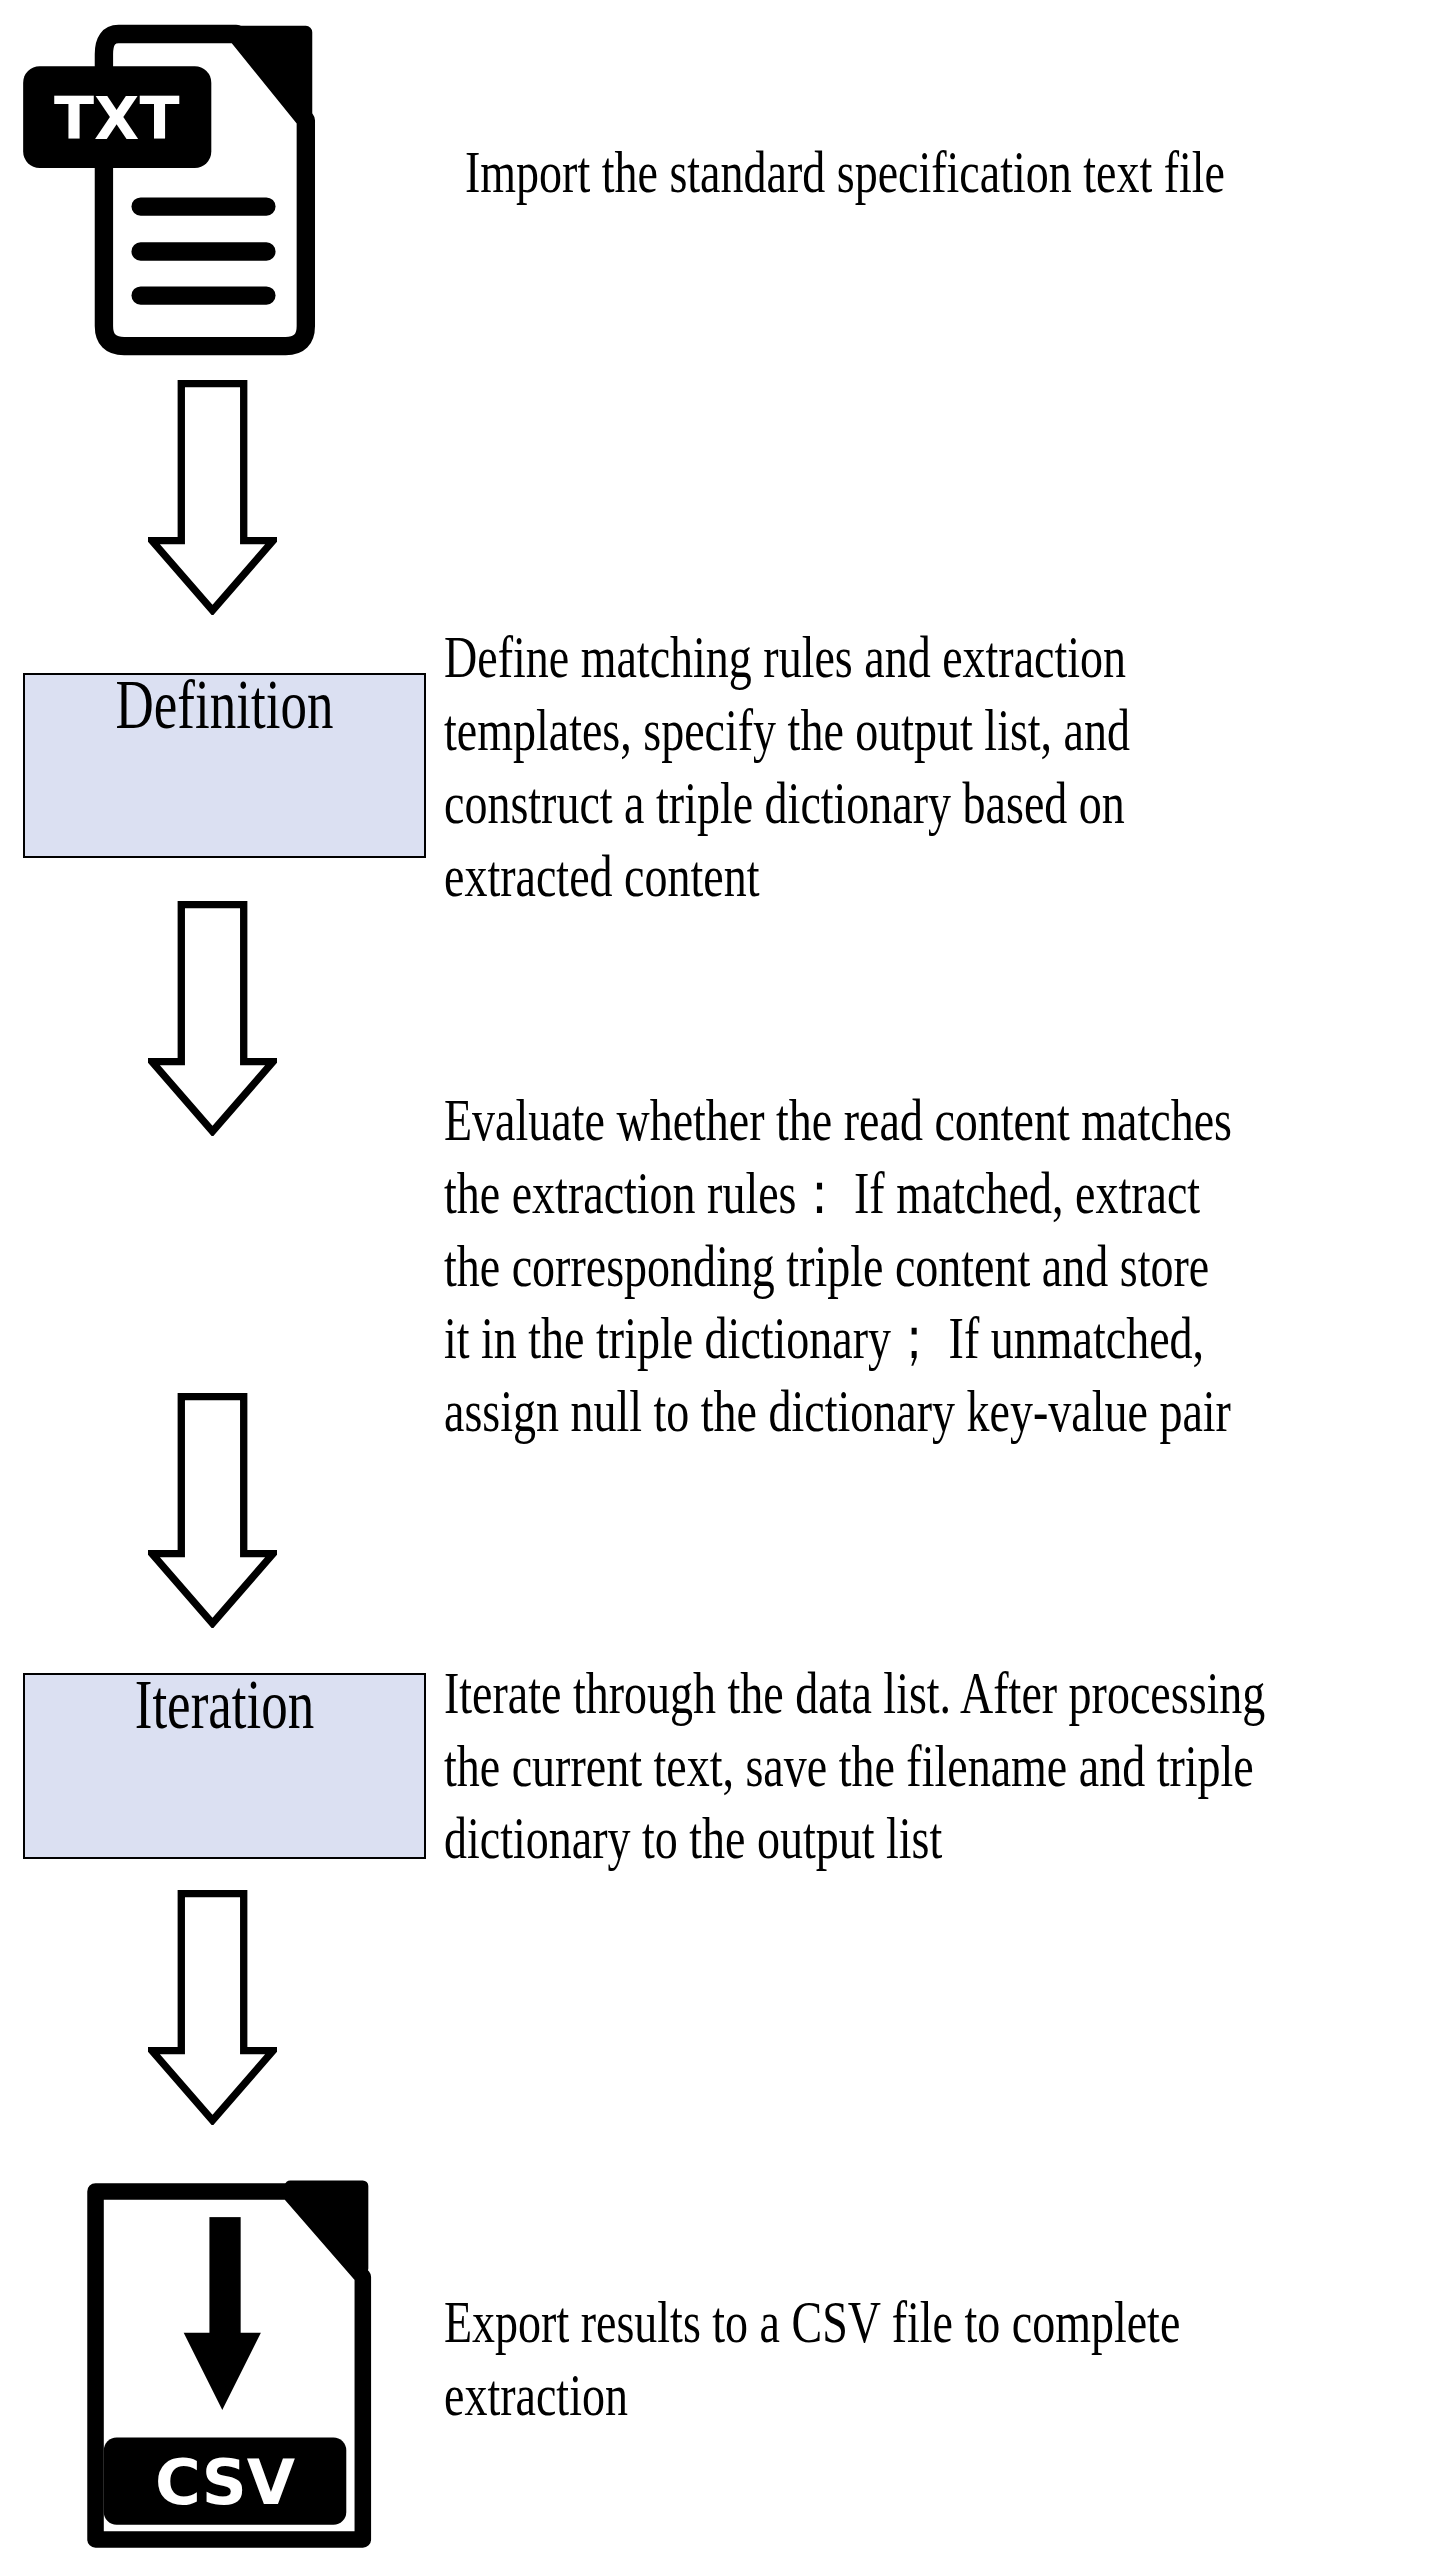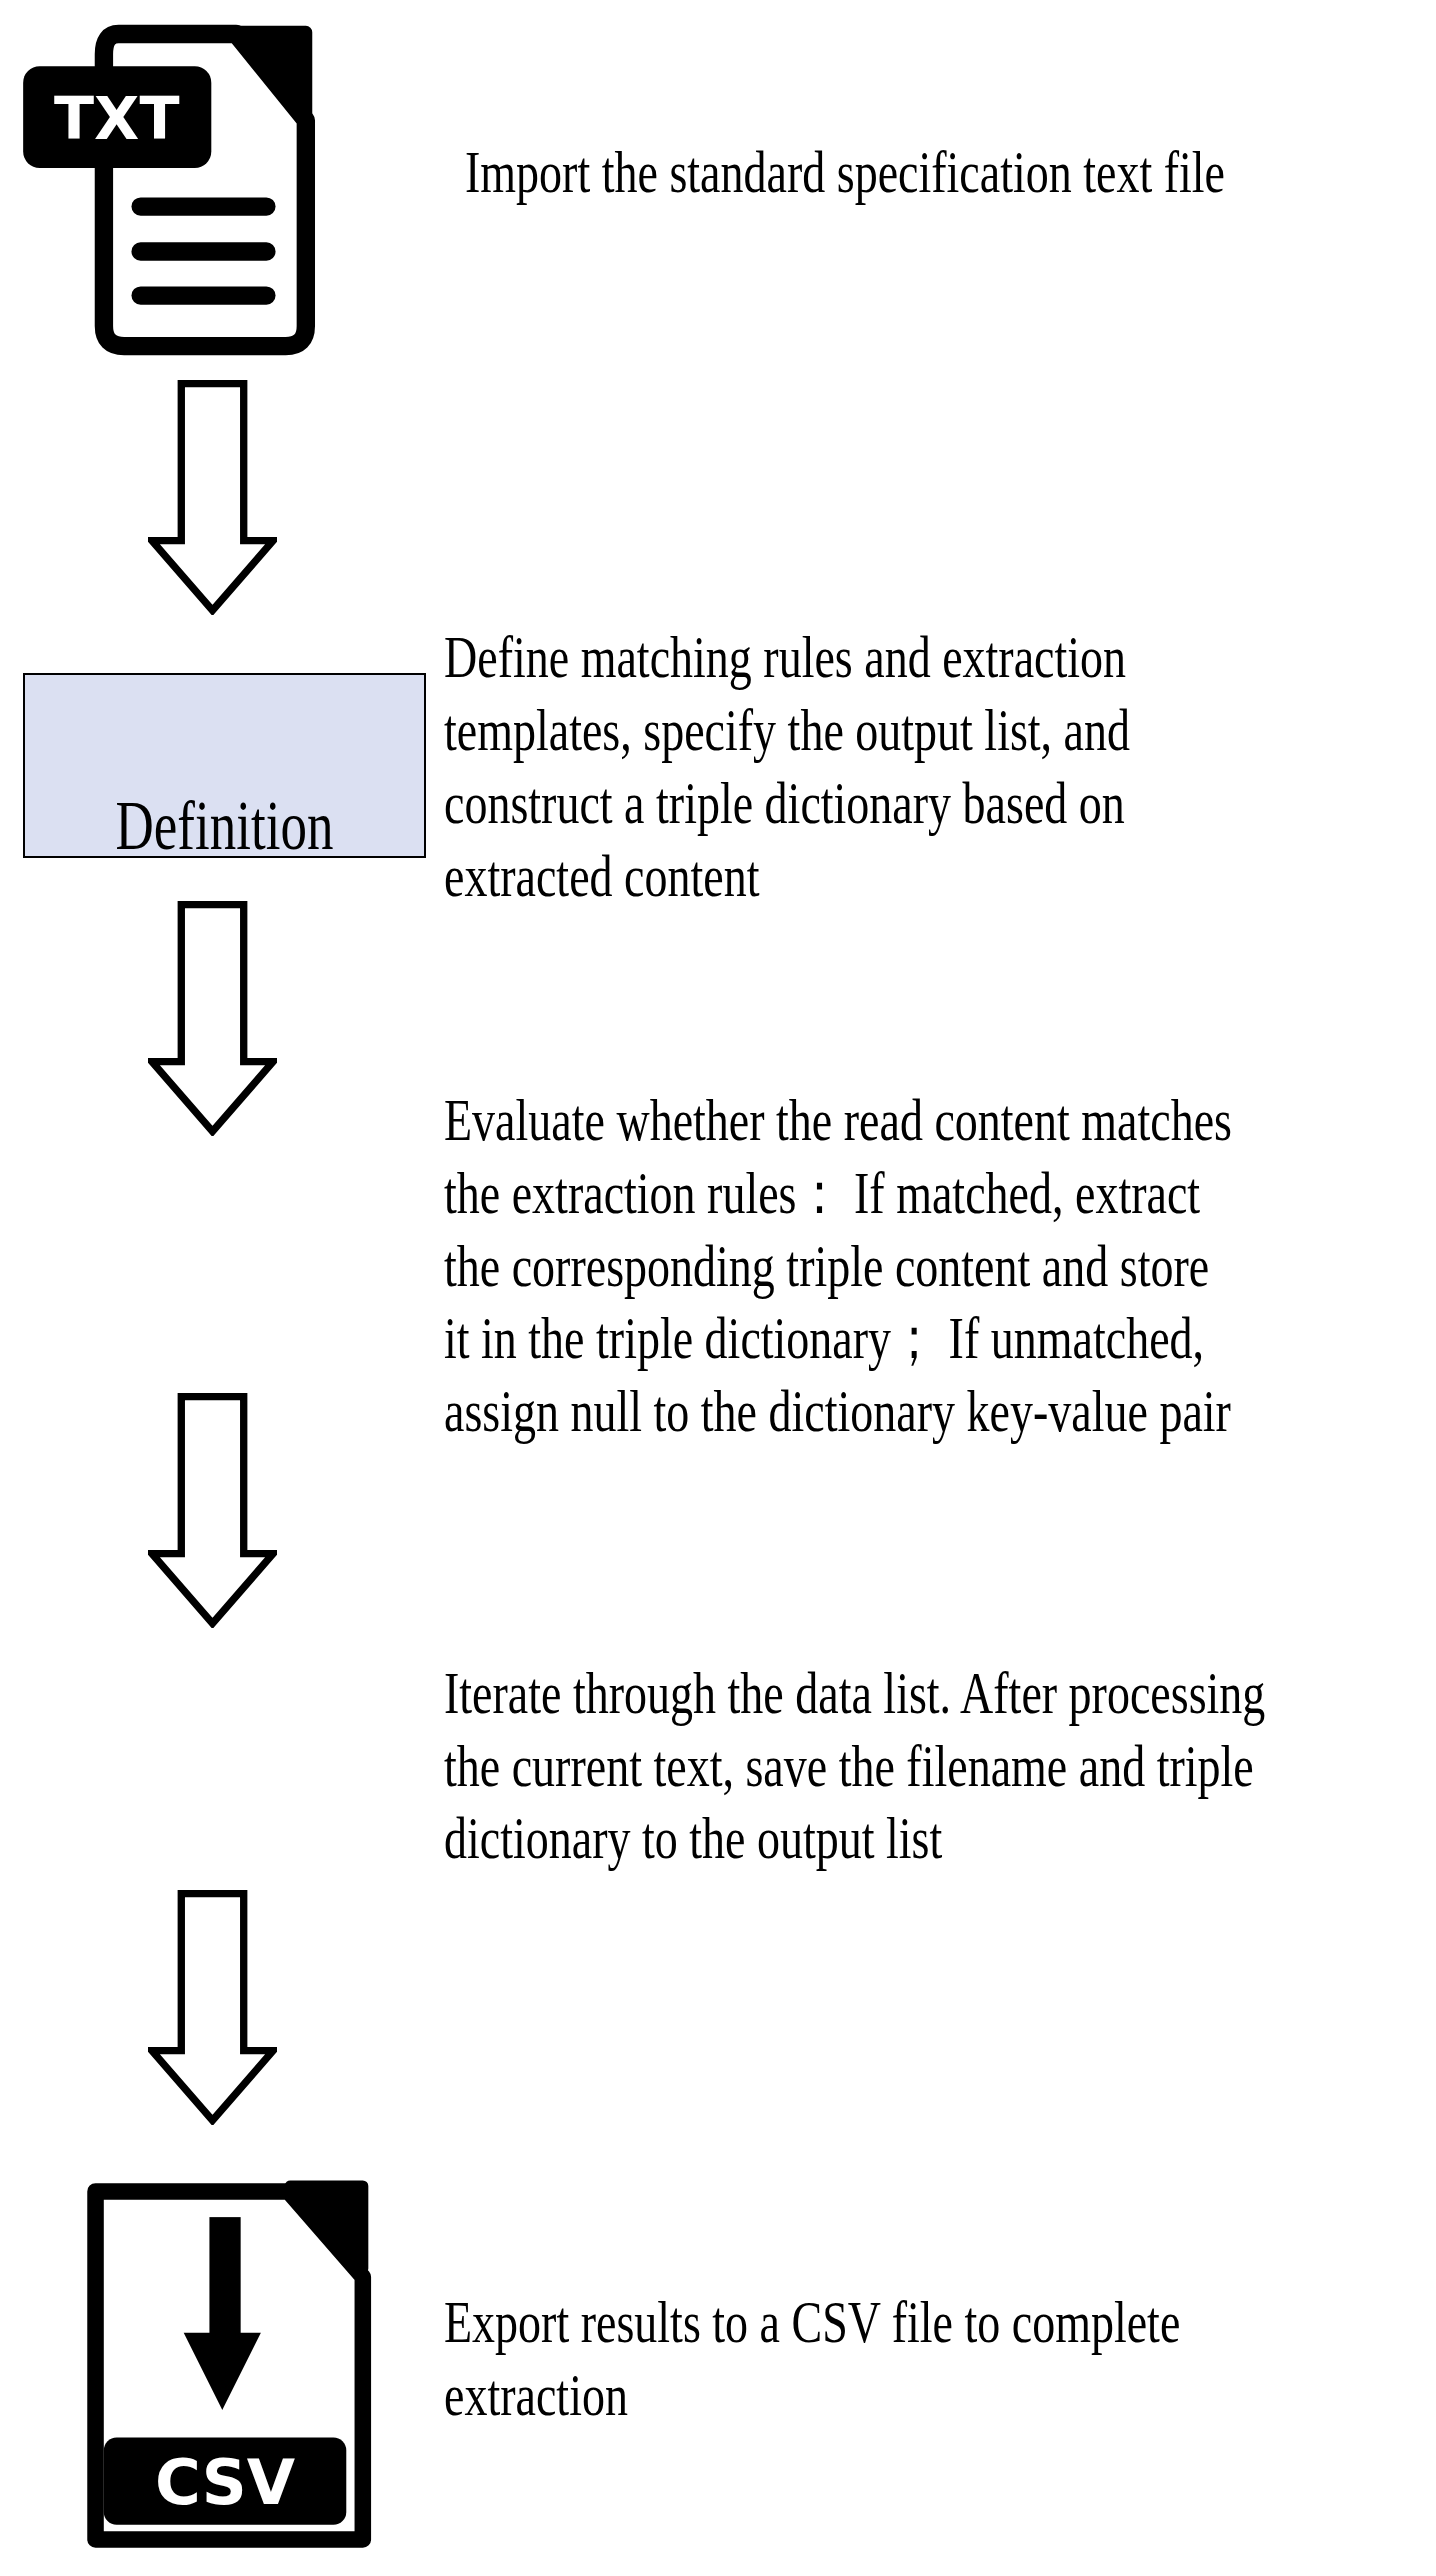--- a/index.html
+++ b/index.html
@@ -30,21 +30,21 @@
 
   
   .step-box {
     position: absolute;
     left: 23px;
     width: 403px;
     background: #dbe0f2;
     border: 2.8px solid #000;
     box-sizing: border-box;
     display: flex;
-    align-items: flex-end;
+    align-items: flex-start;
     justify-content: center;
   }
   #box-definition { top: 673px;  height: 185px; }
   #box-judgment   { top: 1172px; height: 187px; }
   #box-iteration  { top: 1673px; height: 186px; }
   .step-box span {
     font-size: 53px;
     color: #000;
     transform: scaleY(1.3);
     transform-origin: center center;
@@ -102,20 +102,23 @@
   <div class="desc" id="desc-evaluate">Evaluate whether the read content matches
 the extraction rules： If matched, extract
 the corresponding triple content and store
 it in the triple dictionary； If unmatched,
 assign null to the dictionary key-value pair</div>
 
   <svg class="flow-arrow" id="arrow-3" viewBox="0 0 140 256" xmlns="http://www.w3.org/2000/svg">
     <polygon points="36,4 104,4 104,175 136,175 70,251 4,175 36,175" fill="#ffffff" stroke="#000000" stroke-width="8" stroke-miterlimit="10"></polygon>
   </svg>
 
+  <div class="step-box" id="box-iteration">
+    <span>Iteration</span>
+  </div>
   <div class="desc" id="desc-iterate">Iterate through the data list. After processing
 the current text, save the filename and triple
 dictionary to the output list</div>
 
   <svg class="flow-arrow" id="arrow-4" viewBox="0 0 140 256" xmlns="http://www.w3.org/2000/svg">
     <polygon points="36,4 104,4 104,175 136,175 70,251 4,175 36,175" fill="#ffffff" stroke="#000000" stroke-width="8" stroke-miterlimit="10"></polygon>
   </svg>
 
   <svg id="csv-icon" viewBox="0 0 319 418" xmlns="http://www.w3.org/2000/svg">
     <path d="M 18,20 H 228 L 309,113 V 399 H 18 Z" fill="#ffffff" stroke="#000000" stroke-width="18" stroke-linejoin="round"></path>

